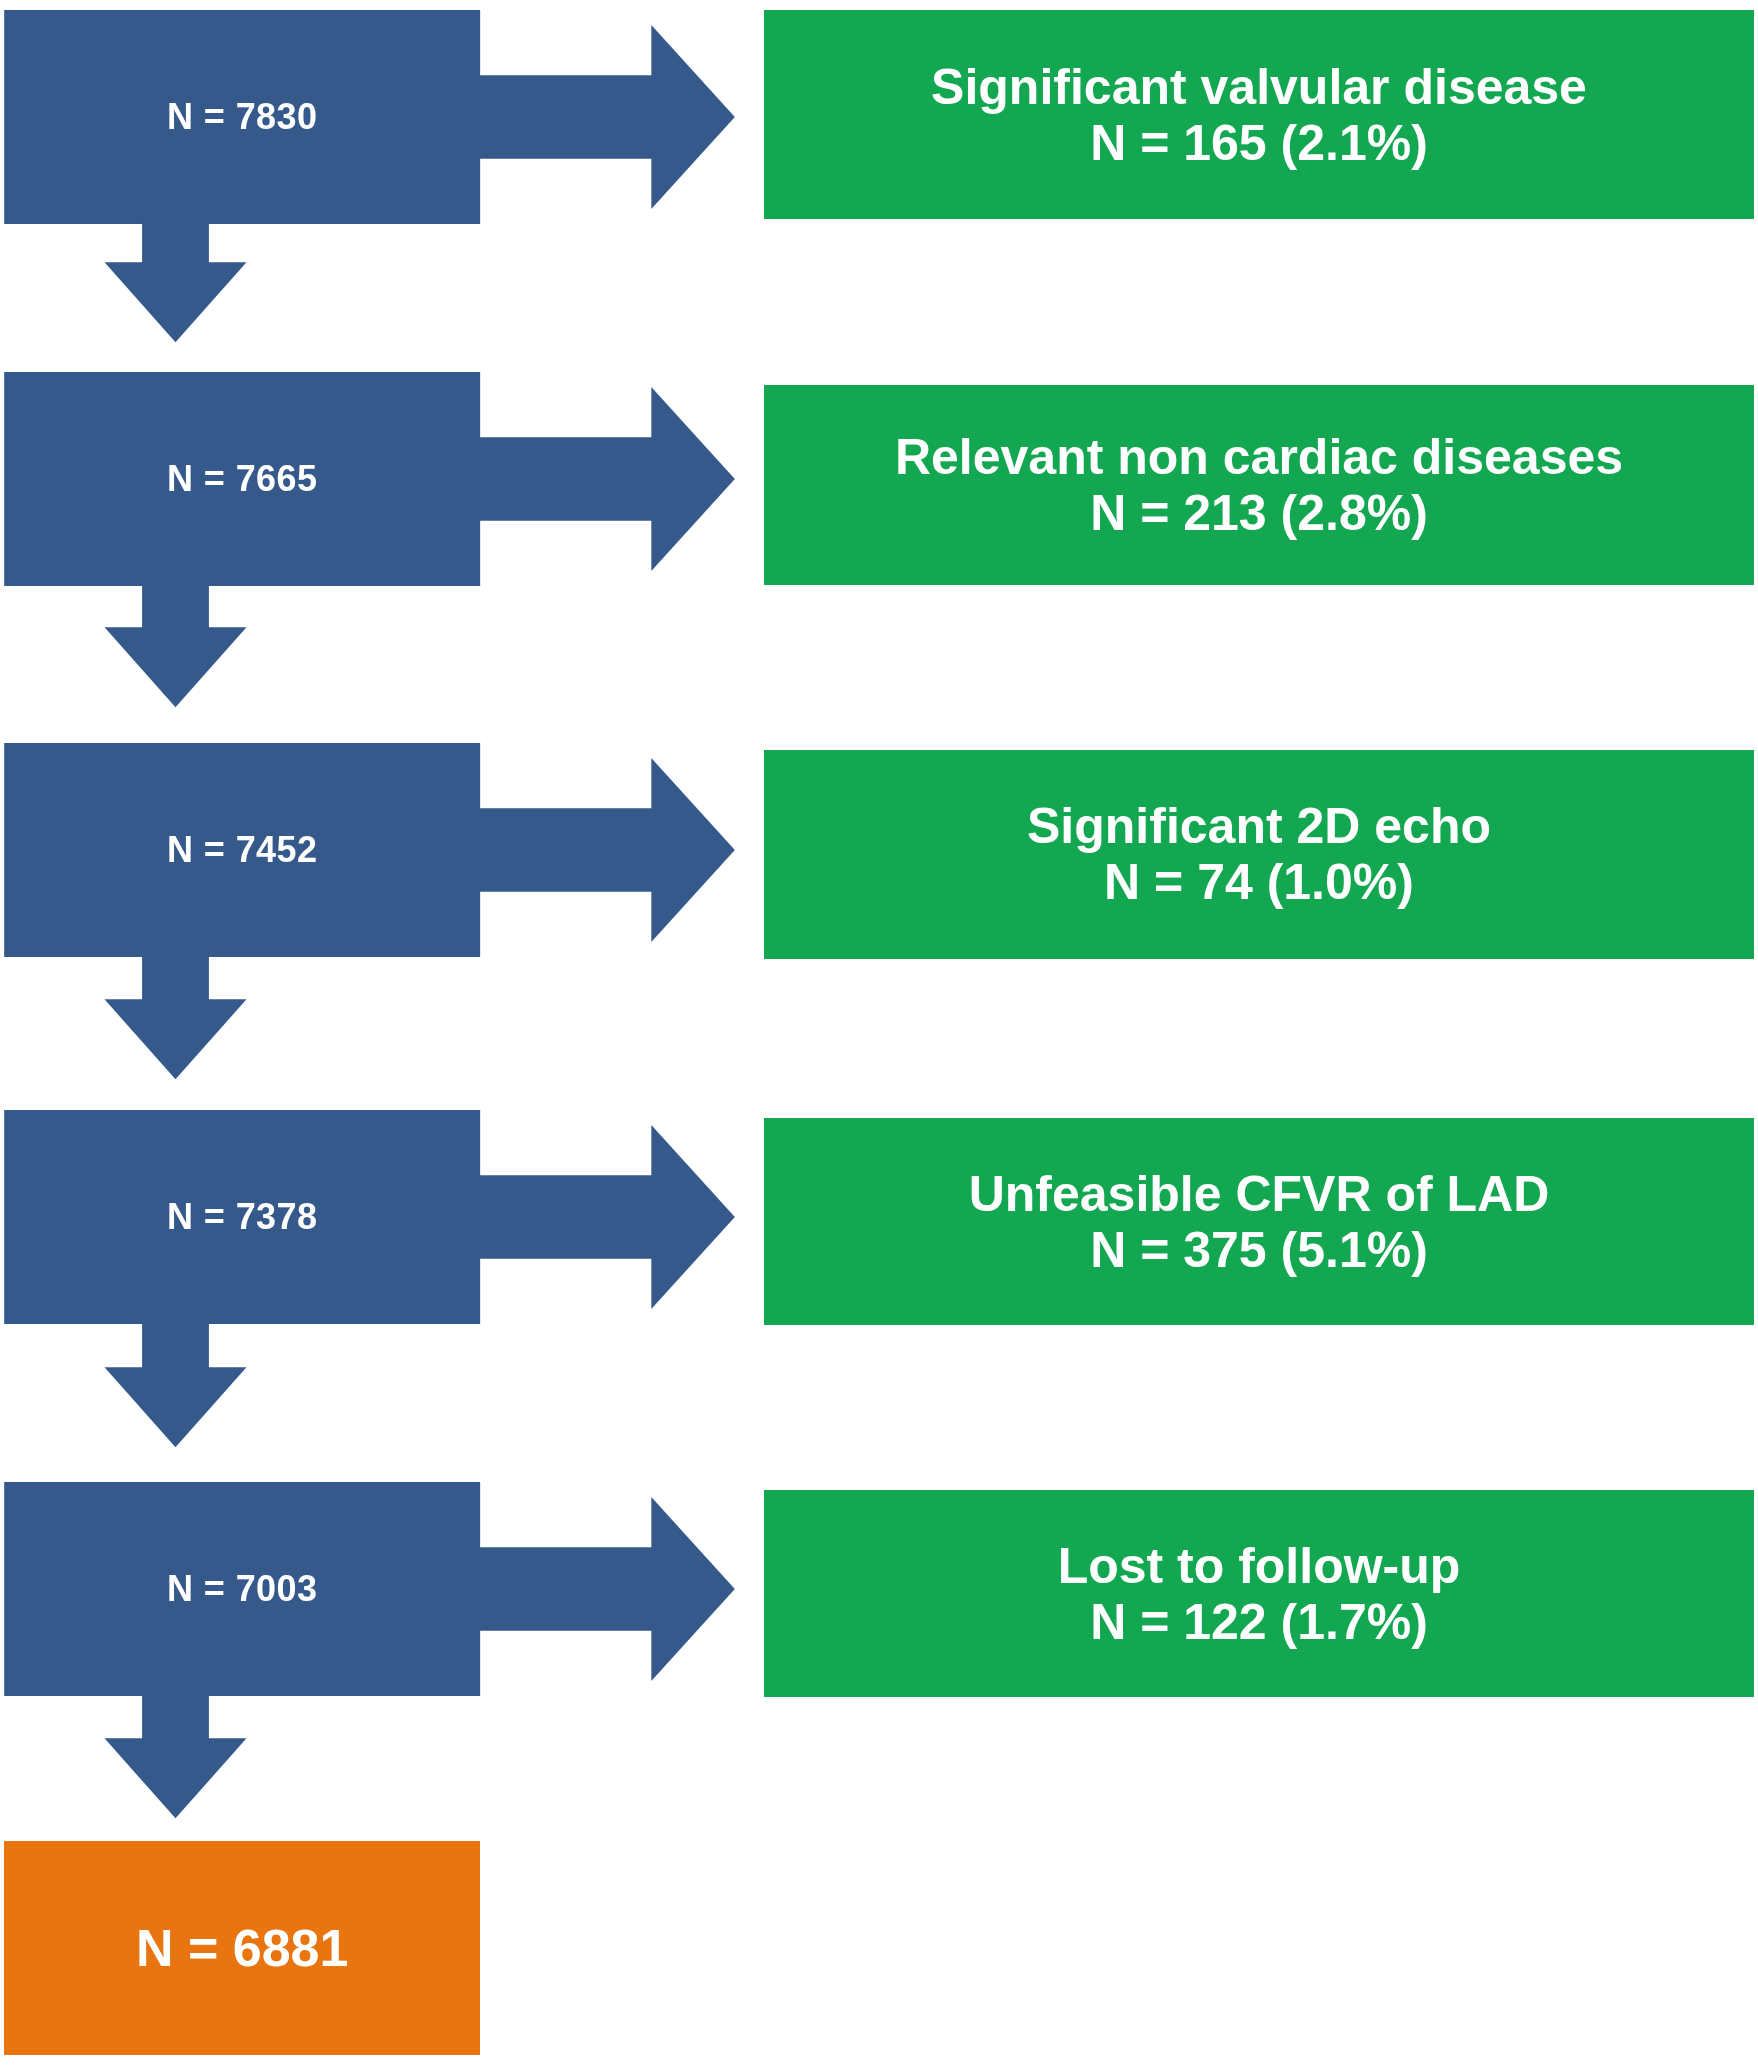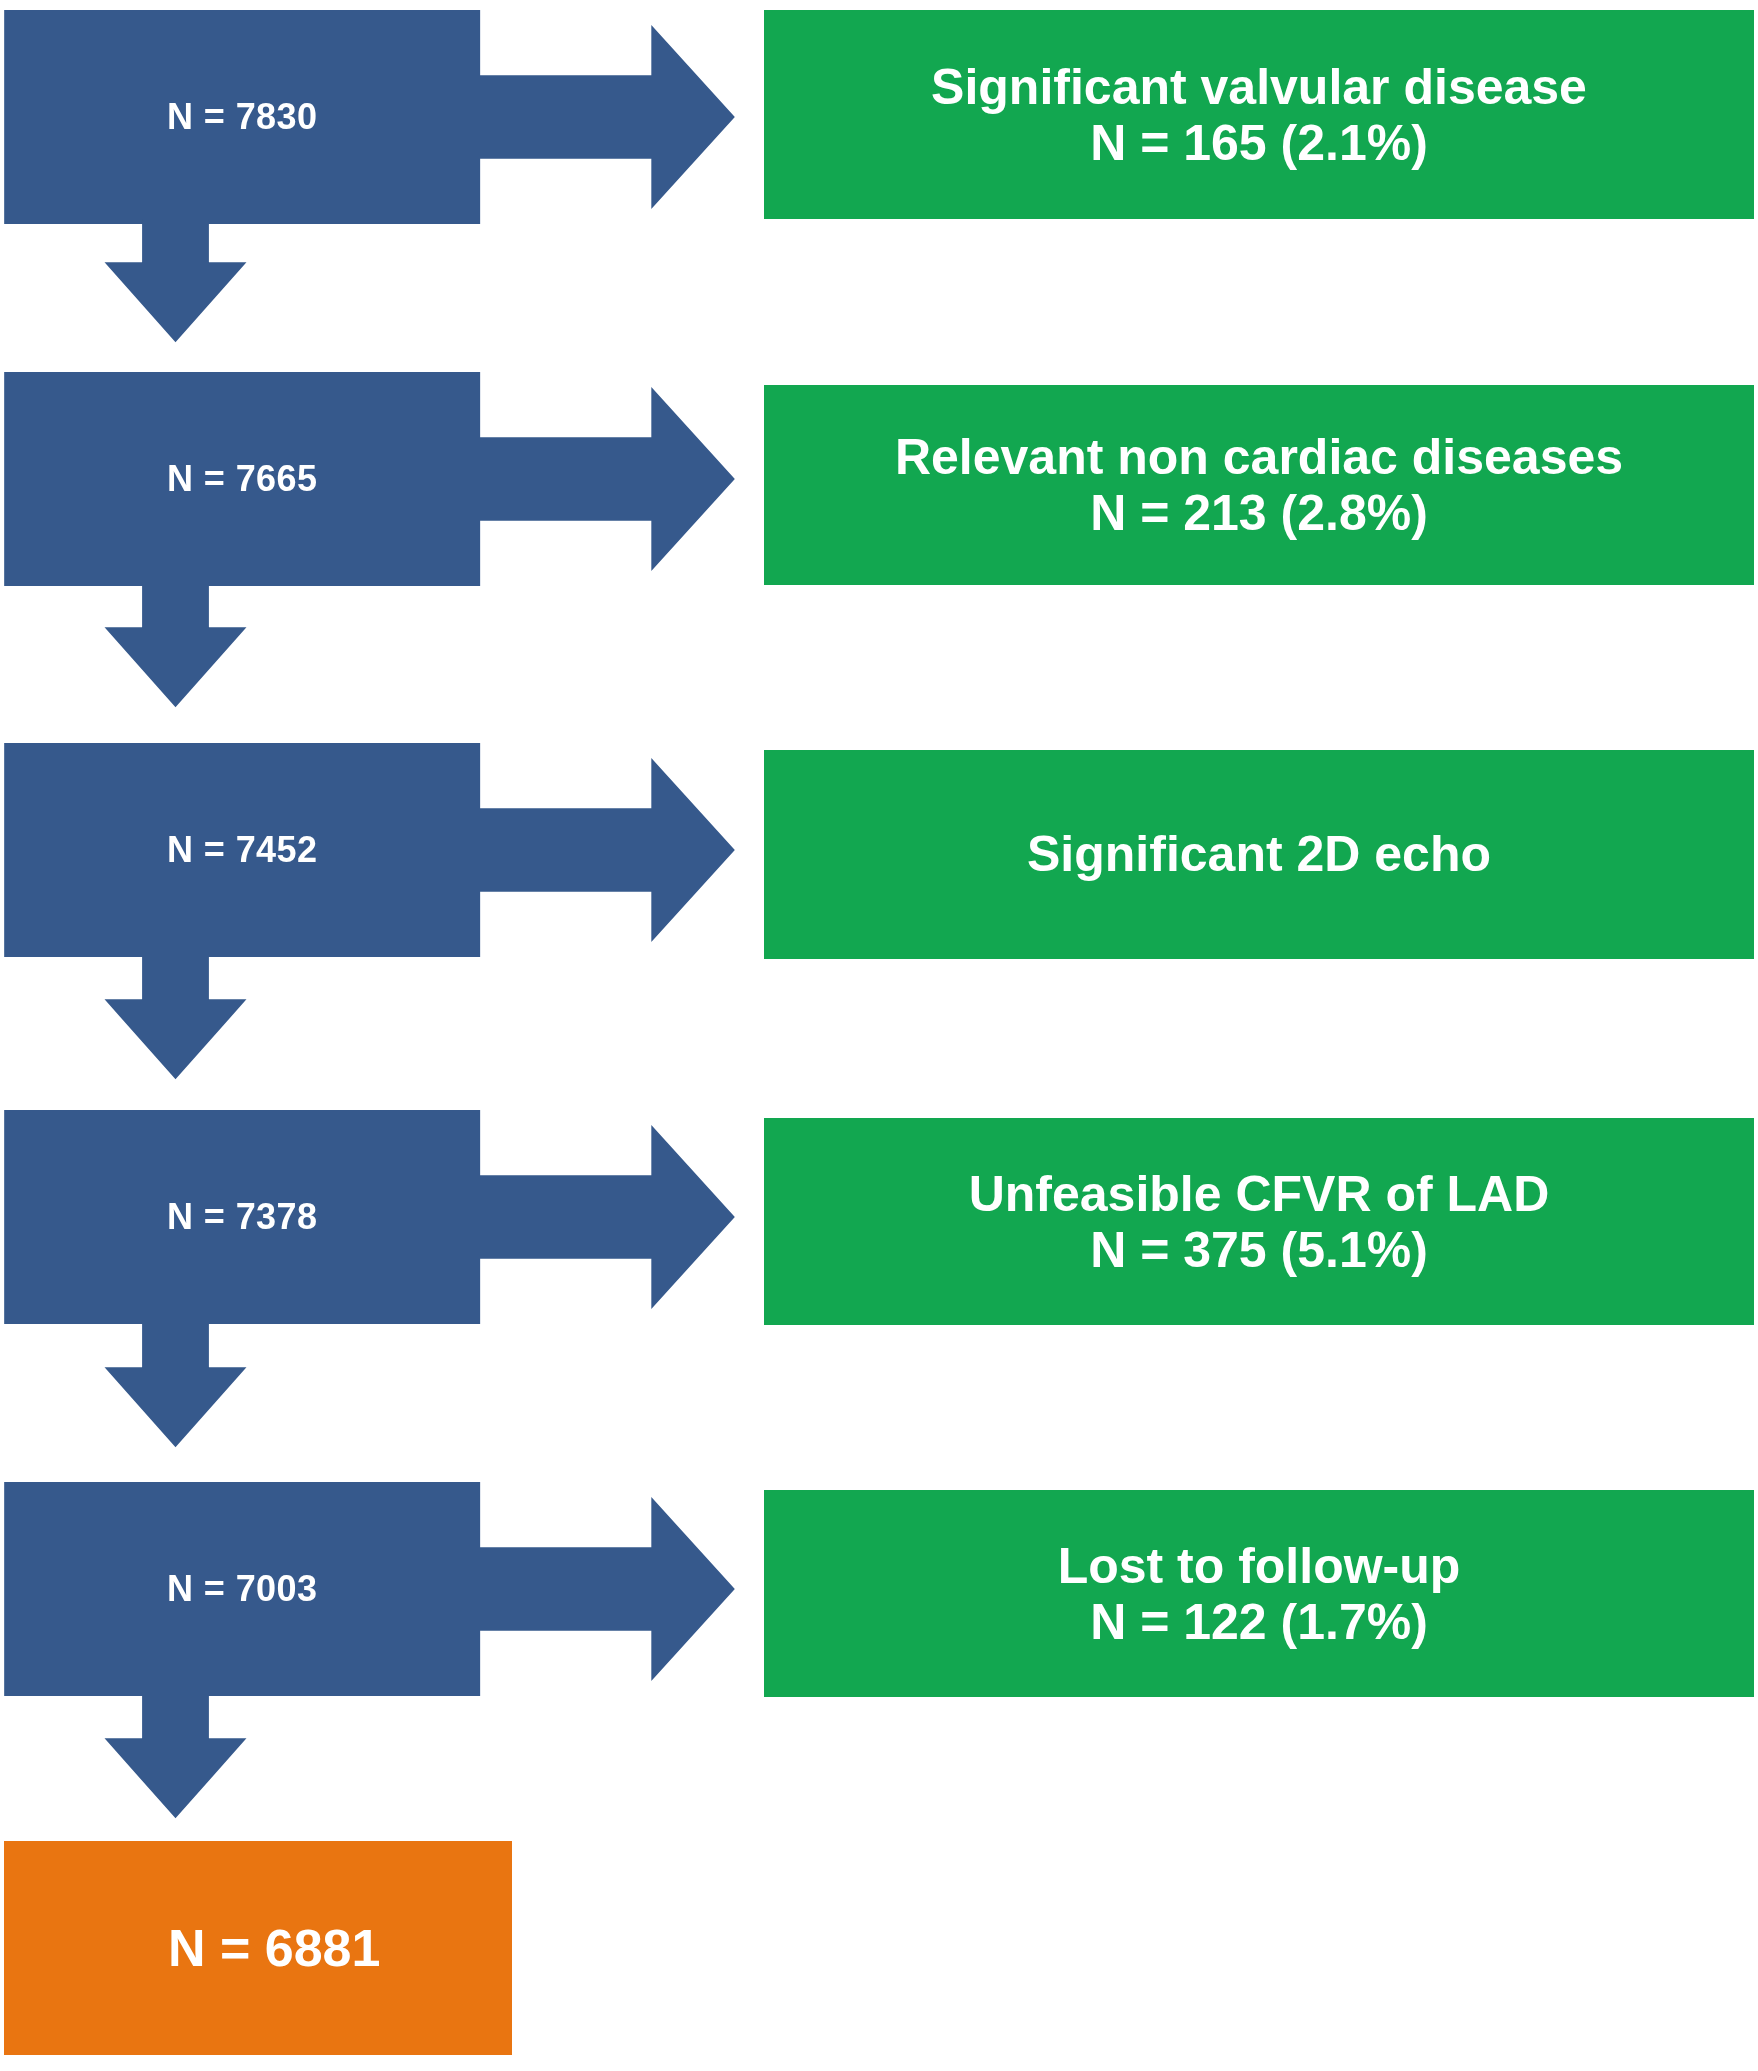--- a/index.html
+++ b/index.html
@@ -97,21 +97,20 @@
     width: 476px;
     height: 214px;
     background: #E97511;
     display: flex;
     align-items: center;
     justify-content: center;
     color: #ffffff;
     font-size: 52px;
     font-weight: bold;
     white-space: nowrap;
-    padding-left: 32px;
   }
 </style>
 </head>
 <body>
 
 <div id="canvas">
 
   <div class="stage-row" style="top:10px;">
     <div class="blue-node">
       <svg viewBox="0 0 885 256" preserveAspectRatio="none">
@@ -152,20 +151,21 @@
 
   <div class="stage-row" style="top:743px;">
     <div class="blue-node">
       <svg viewBox="0 0 885 256" preserveAspectRatio="none">
         <path d="M5,0 L575,0 L575,78 L780,78 L780,18 L880,128 L780,238 L780,178 L575,178 L575,256 L5,256 Z" fill="#36598C"></path>
       </svg>
       <div class="blue-label">N = 7452</div>
     </div>
     <div class="green-box" style="top:6.7px; height:209px;">
       <div class="green-title">Significant  2D echo</div>
+      <div class="green-count">N = 74 (1.0%)</div>
     </div>
   </div>
 
   <div class="down-arrow" style="left:92px; top:956px;">
     <svg viewBox="0 0 200 150" preserveAspectRatio="none">
       <path d="M60,0 L140,0 L140,52 L185,52 L100,148 L15,52 L60,52 Z" fill="#36598C"></path>
     </svg>
   </div>
 
   <div class="stage-row" style="top:1110px;">

